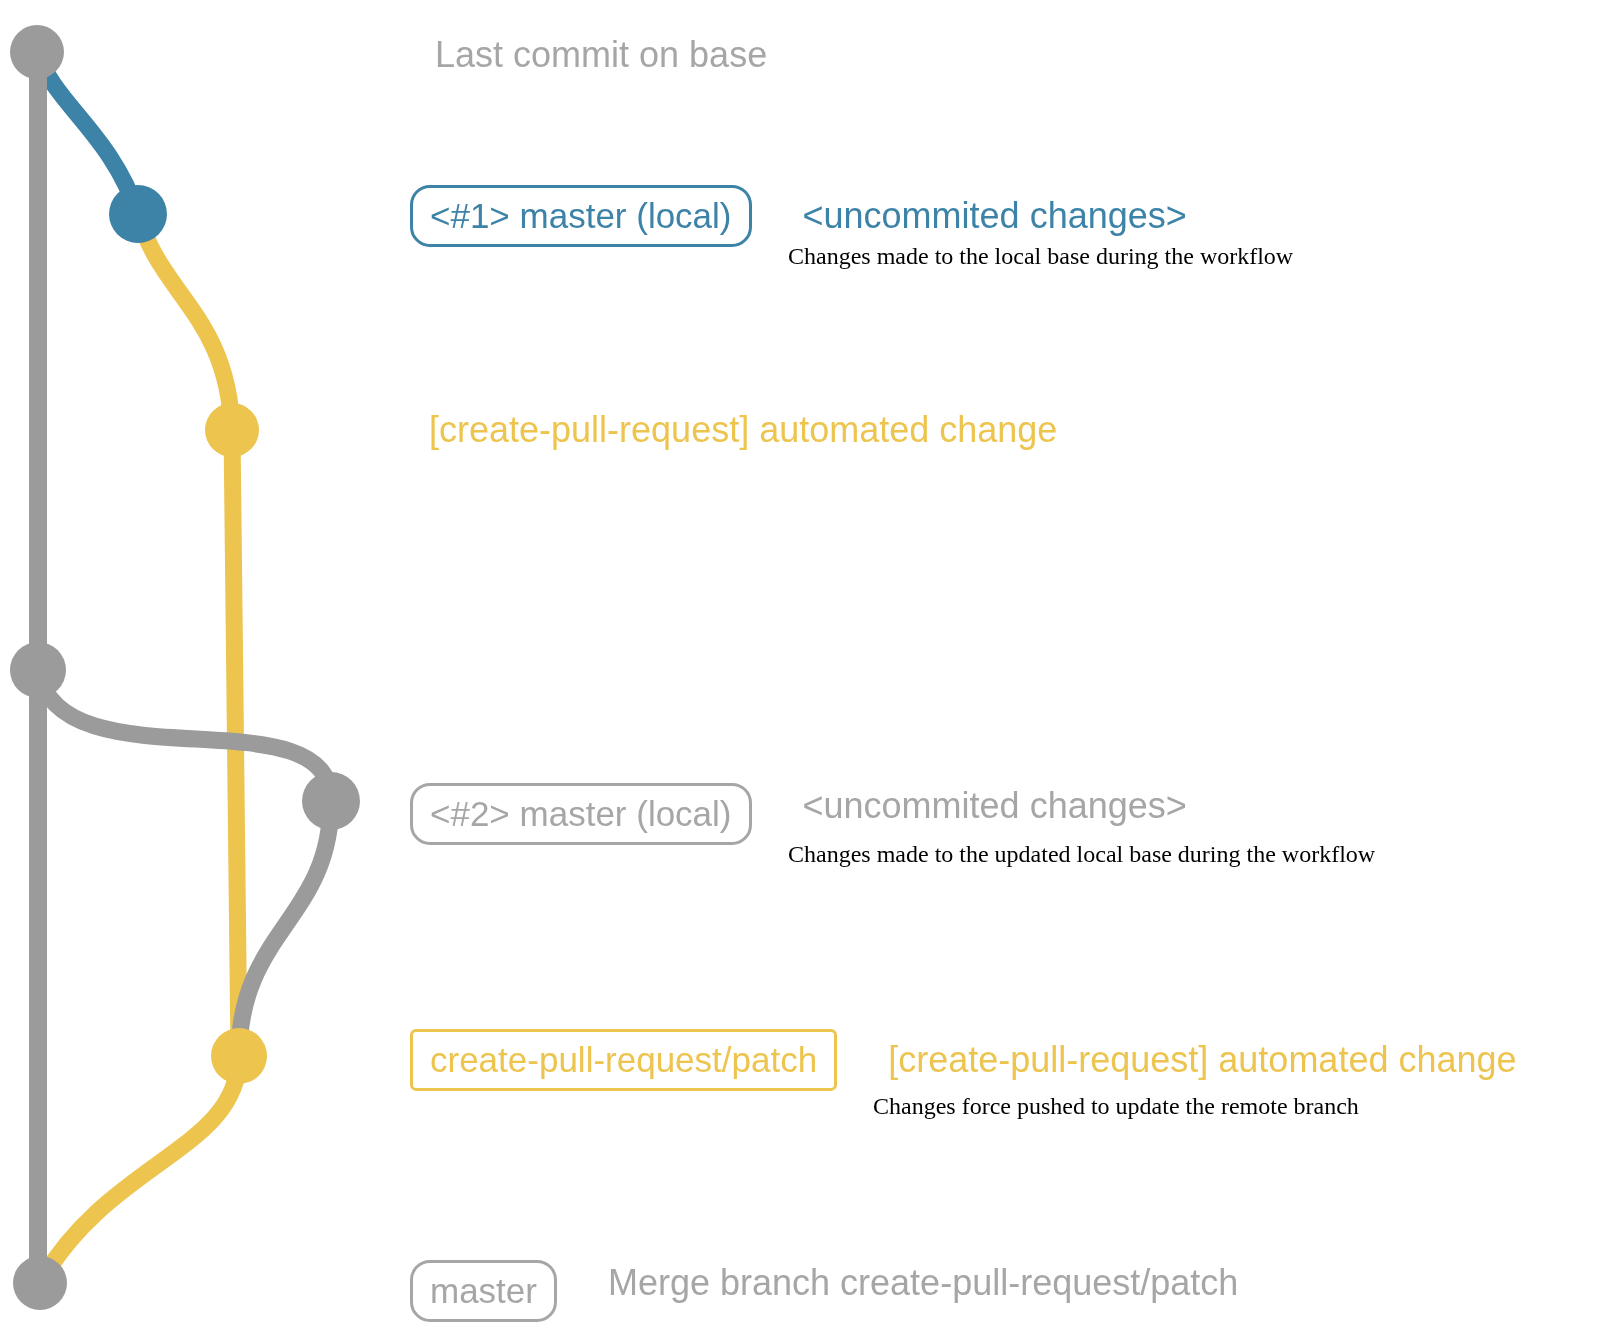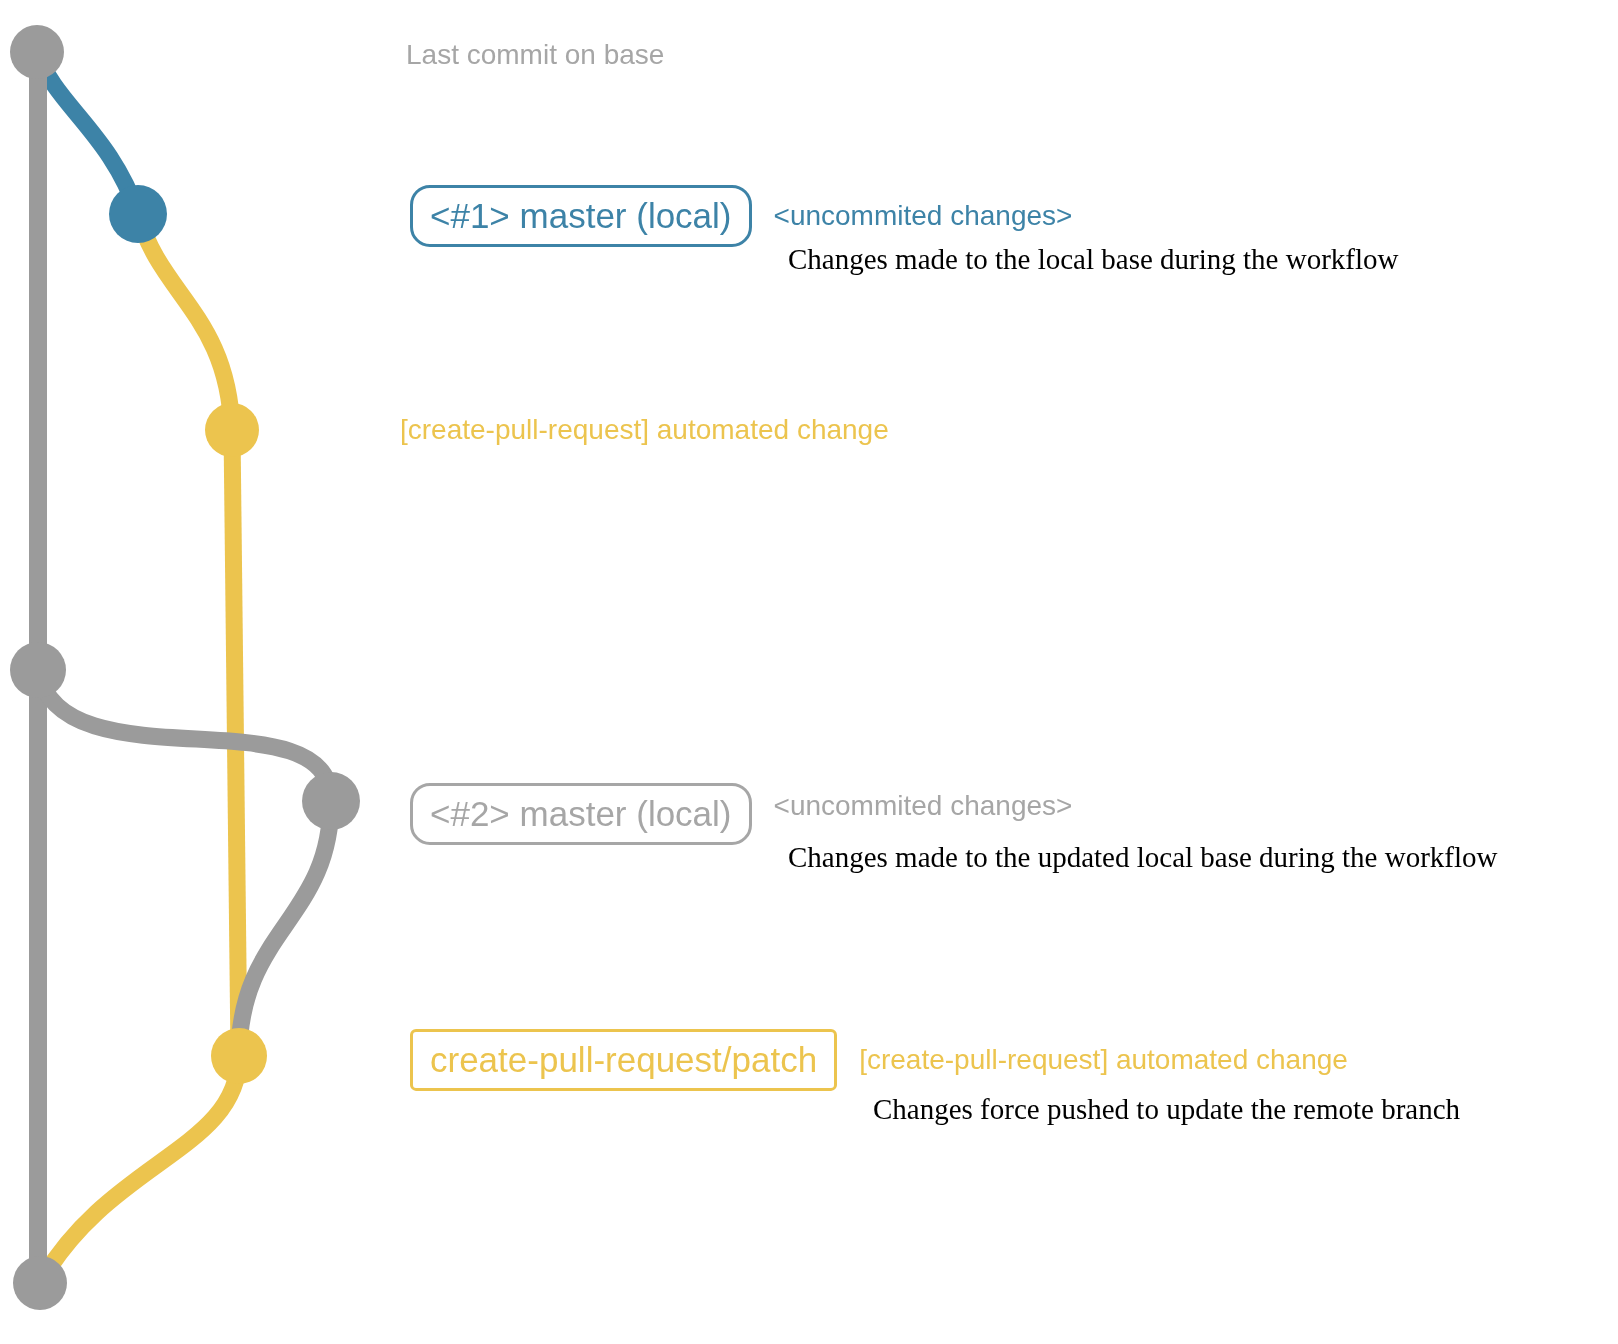--- a/index.html
+++ b/index.html
@@ -30,43 +30,44 @@
 
   .row {
     position: absolute;
     display: flex;
     align-items: center;
     gap: 22px;
     transform: translateY(-50%);
     white-space: nowrap;
   }
   .label {
-    font-size: 28px;
+    font-size: 36px;
     line-height: 1.15;
+    margin-left: 29px;
   }
   .badge {
     display: inline-block;
     font-size: 35px;
     line-height: 1.15;
     border: 3px solid;
     border-radius: 20px;
     padding: 8px 17px;
     white-space: nowrap;
   }
   .gray   { color: var(--gray-text); }
   .badge.gray   { border-color: var(--gray-text); margin-top: 16px; }
   .blue   { color: var(--blue); }
   .badge.blue   { border-color: var(--blue); text-align: right; }
   .yellow { color: var(--yellow); }
   .badge.yellow { border-color: var(--yellow); border-radius: 6px; }
 
   .desc {
     position: absolute;
     font-family: "Liberation Serif", serif;
-    font-size: 29px;
+    font-size: 24px;
     line-height: 1.2;
     color: var(--description-text);
     white-space: nowrap;
   }
 </style>
 </head>
 <body>
 
 <div class="stage">
 
@@ -109,14 +110,18 @@
     <span class="label gray">&lt;uncommited changes&gt;</span>
   </div>
   <div class="desc" style="left:788px; top:840px">Changes made to the updated local base during the workflow</div>
 
   <div class="row" style="left:410px; top:1060px">
     <span class="badge yellow">create-pull-request/patch</span>
     <span class="label yellow">[create-pull-request] automated change</span>
   </div>
   <div class="desc" style="left:873px; top:1092px">Changes force pushed to update the remote branch</div>
 
+  <div class="row" style="left:410px; top:1283px">
+    <span class="badge gray">master</span>
+    <span class="label gray">Merge branch create-pull-request/patch</span>
+  </div>
 
 </div>
 
 </body></html>

